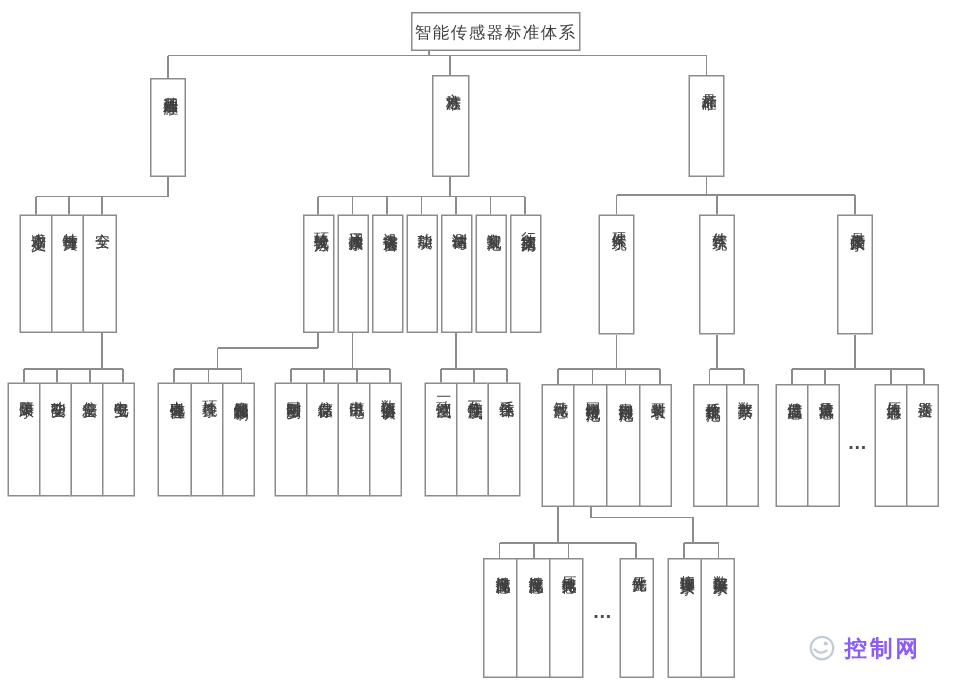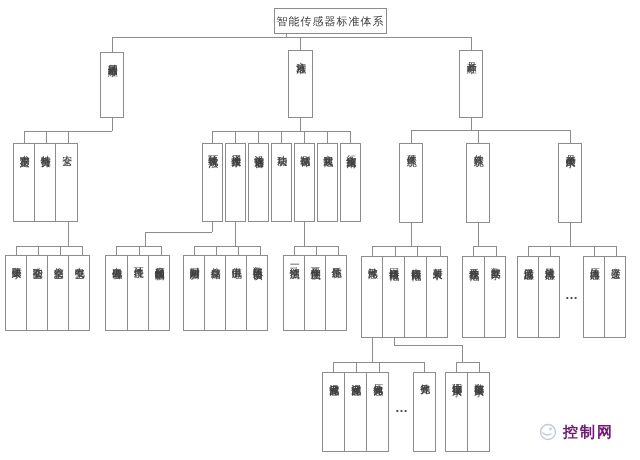--- a/index.html
+++ b/index.html
@@ -58,21 +58,21 @@
   #g-pt2{left:583px;top:256px;height:82px;}
   
   #g-sens-ch{left:322px;top:372px;height:80px;}
   #p-photo{left:413px;top:372px;width:23px;height:80px;}
   #g-net-ch{left:445px;top:372px;height:80px;}
   
   #e-sensors{left:560px;top:287px;width:24px;}
   #e-elements{left:390px;top:400px;width:24px;}
   
   .watermark{ position:absolute; left:538px; top:422px; display:flex;
-    align-items:center; gap:5px; color:#701a75; font-size:15px;
+    align-items:center; gap:5px; color:#8b5cf6; font-size:15px;
     font-weight:bold; letter-spacing:2px; }
 </style>
 </head>
 <body>
 
 <div class="canvas">
 
   <svg class="wires" width="640" height="460">
     <g stroke="#8c8c8c" stroke-width="1" fill="none" shape-rendering="crispEdges">
       <path d="M286 34 V37 M112 37 H471 M112 37 V52 M300 37 V50 M471 37 V50"></path>

